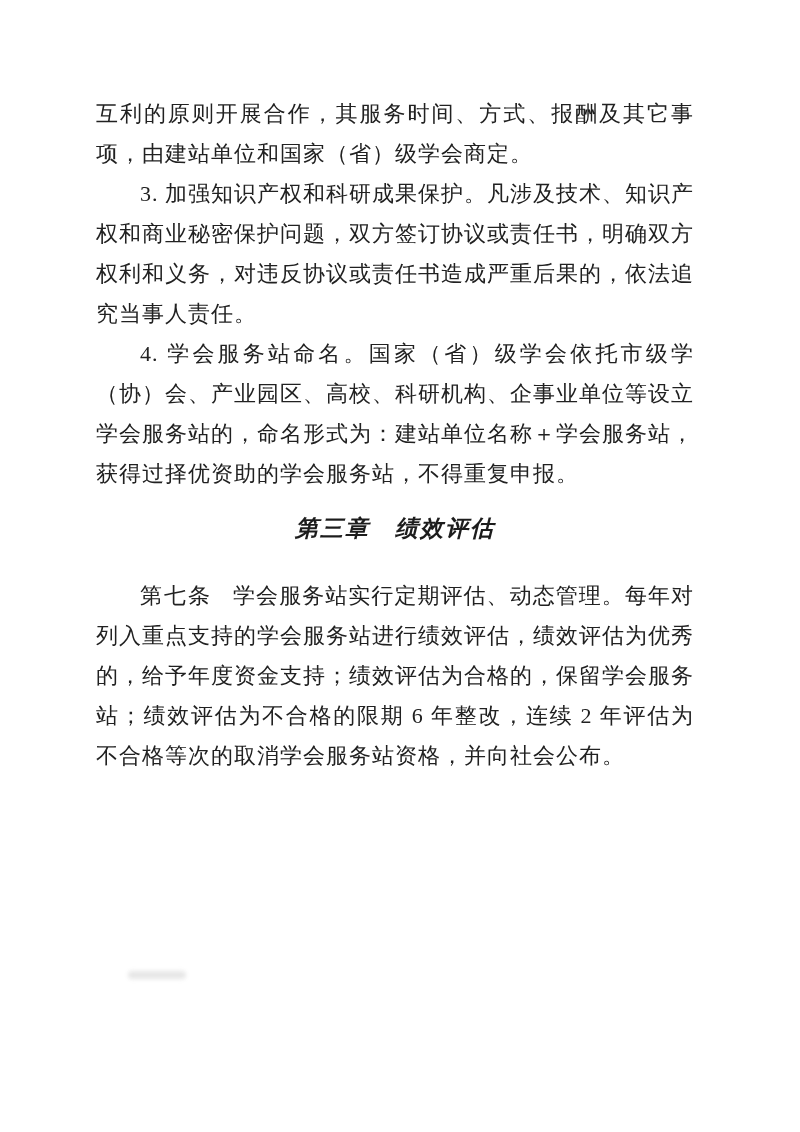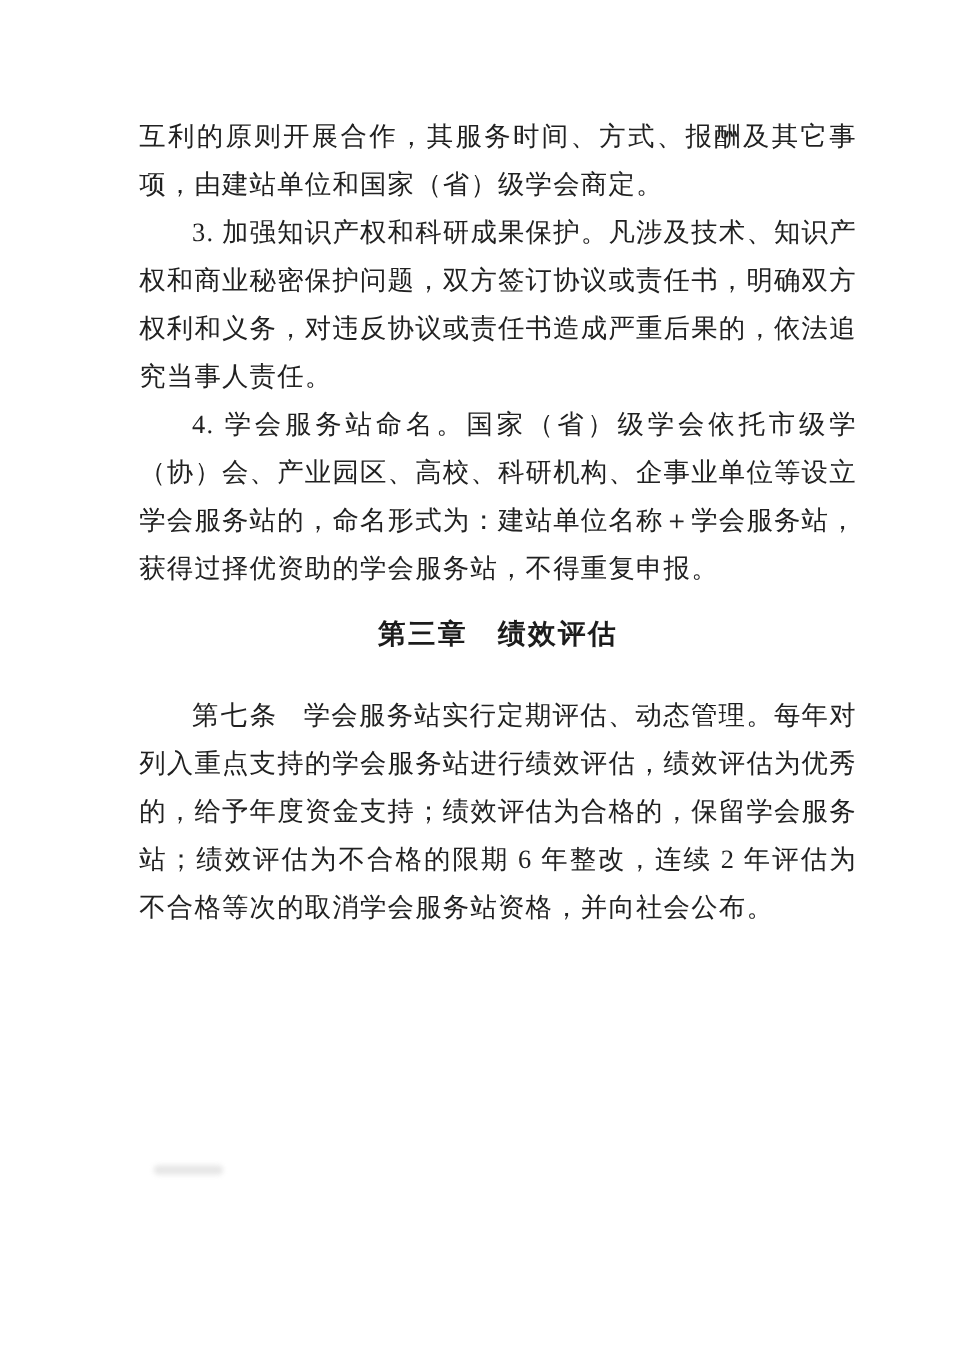--- a/index.html
+++ b/index.html
@@ -10,21 +10,21 @@
   .page {
     position: relative;
     width: 800px;
     height: 1132px;
     background: #ffffff;
     overflow: hidden;
     font-family: "Liberation Serif", "DejaVu Serif", serif;
   }
   .content {
     position: absolute;
-    left: 116px;
+    left: 96px;
     top: 94px;
     width: 598px;
     color: #212121;
   }
   p.body-para {
     margin: 0;
     font-size: 22px;
     line-height: 40px;
     letter-spacing: 1px;
     text-align: justify;
@@ -35,20 +35,21 @@
   }
   h2.chapter {
     margin: 14px 0 28px 0;
     font-family: "Liberation Sans", "DejaVu Sans", sans-serif;
     font-weight: 700;
     font-size: 23px;
     line-height: 40px;
     letter-spacing: 2px;
     text-align: center;
     color: #1c1c1c;
+    font-style: italic;
   }
   .article-label {
     font-family: "Liberation Sans", "DejaVu Sans", sans-serif;
     font-weight: 400;
     margin-right: 0.95em;
     letter-spacing: 2px;
   }
   .scan-smudge {
     position: absolute;
     left: 128px;

